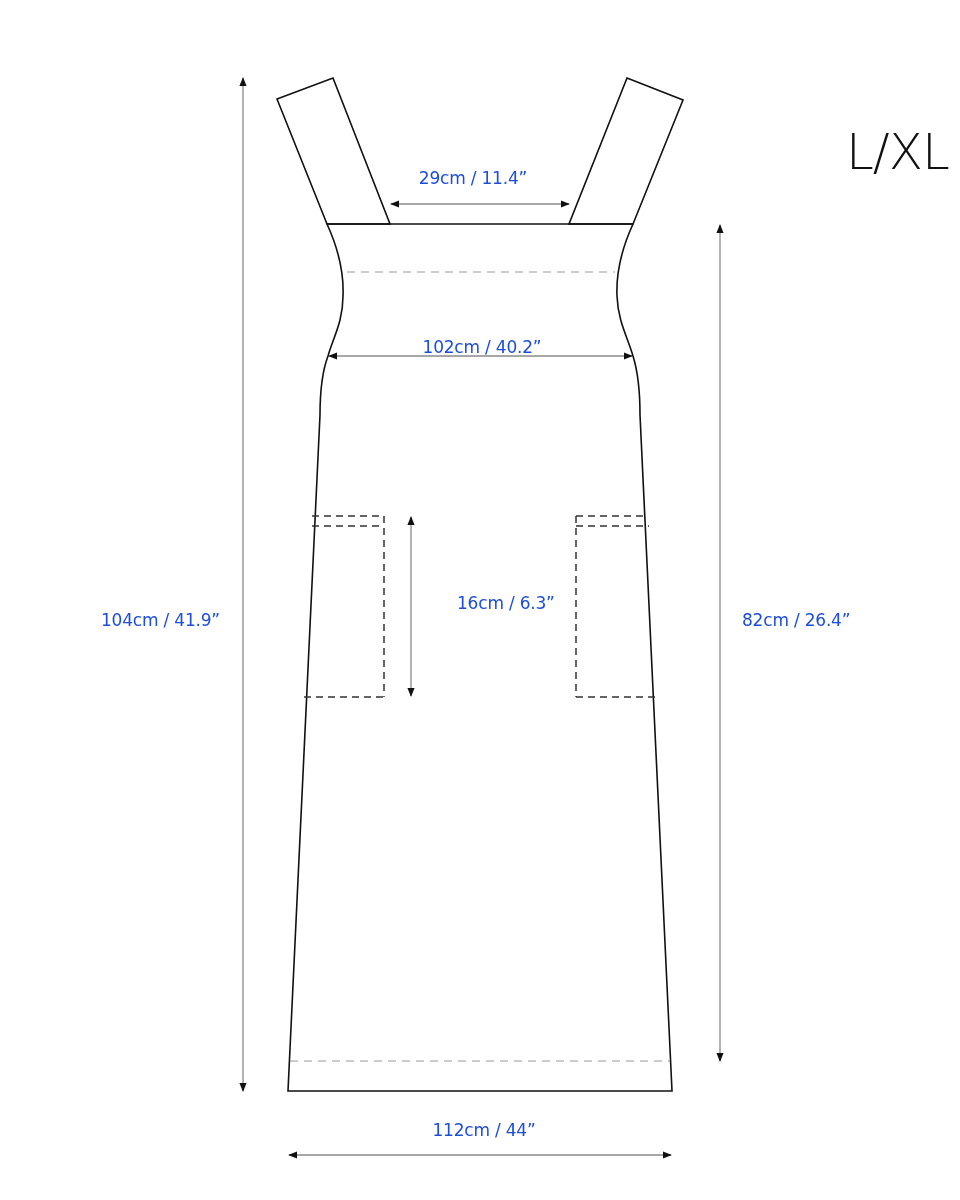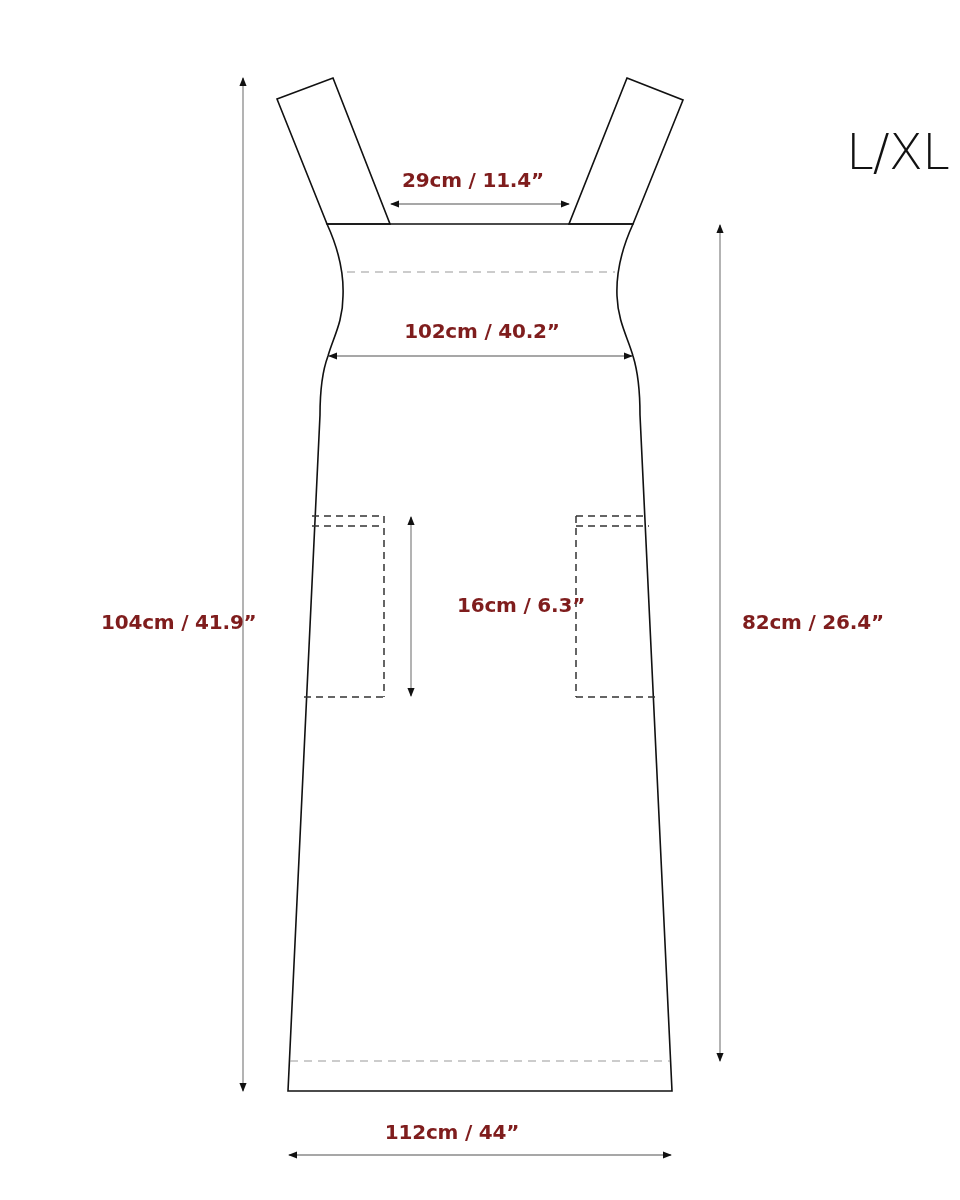--- a/index.html
+++ b/index.html
@@ -17,26 +17,25 @@
     #diagram {
       position: absolute;
       left: 0;
       top: 0;
       width: 960px;
       height: 1200px;
     }
     .label {
       position: absolute;
       font-family: "DejaVu Sans", sans-serif;
-      font-size: 20px;
-      color: #7f1d1d;
+      font-size: 17px;
+      color: #1d4ed8;
       white-space: nowrap;
       line-height: 1;
       letter-spacing: -0.2px;
-      font-weight: bold;
     }
     .label.center { transform: translateX(-50%); }
     .size-label {
       position: absolute;
       font-family: "DejaVu Sans", sans-serif;
       font-weight: 200;
       font-size: 50px;
       color: #111111;
       line-height: 1;
       letter-spacing: -1px;
@@ -89,17 +88,17 @@
   <line x1="329" y1="356" x2="632" y2="356" stroke="#8a8a8a" stroke-width="1.3" marker-start="url(#arrow)" marker-end="url(#arrow)"></line>
   <line x1="411" y1="517" x2="411" y2="696" stroke="#8a8a8a" stroke-width="1.3" marker-start="url(#arrow)" marker-end="url(#arrow)"></line>
   <line x1="243" y1="78" x2="243" y2="1091" stroke="#8a8a8a" stroke-width="1.3" marker-start="url(#arrow)" marker-end="url(#arrow)"></line>
   <line x1="720" y1="225" x2="720" y2="1061" stroke="#8a8a8a" stroke-width="1.3" marker-start="url(#arrow)" marker-end="url(#arrow)"></line>
   <line x1="289" y1="1155" x2="671" y2="1155" stroke="#8a8a8a" stroke-width="1.3" marker-start="url(#arrow)" marker-end="url(#arrow)"></line>
 </svg>
 
 <div class="size-label" style="left:846px; top:127px;">L/XL</div>
 
 <div class="label center" style="left:473px; top:170px;">29cm / 11.4”</div>
-<div class="label center" style="left:482px; top:321px;text-align:right;">102cm / 40.2”</div>
+<div class="label center" style="left:482px; top:339px;text-align:right;">102cm / 40.2”</div>
 <div class="label" style="left:430px; top:595px;margin-left:27px;">16cm / 6.3”</div>
 <div class="label" style="left:101px; top:612px;">104cm / 41.9”</div>
 <div class="label" style="left:742px; top:612px;">82cm / 26.4”</div>
-<div class="label center" style="left:452px; top:1122px;">112cm / 44”</div>
+<div class="label center" style="left:484px; top:1122px;">112cm / 44”</div>
 
 </body></html>

